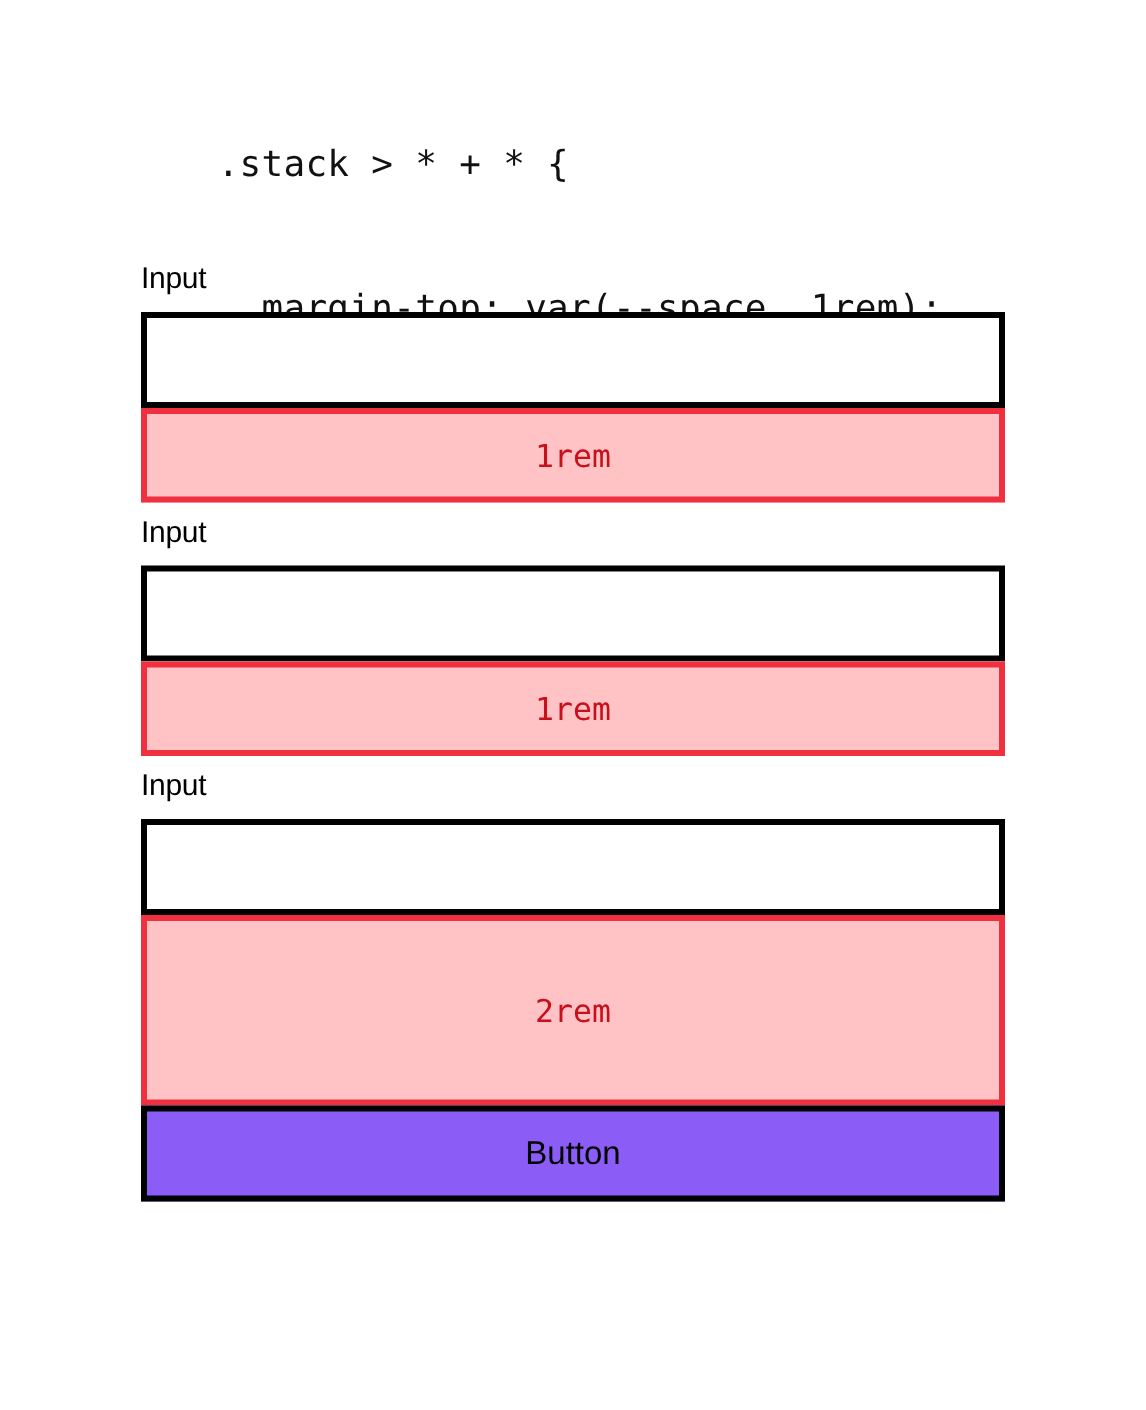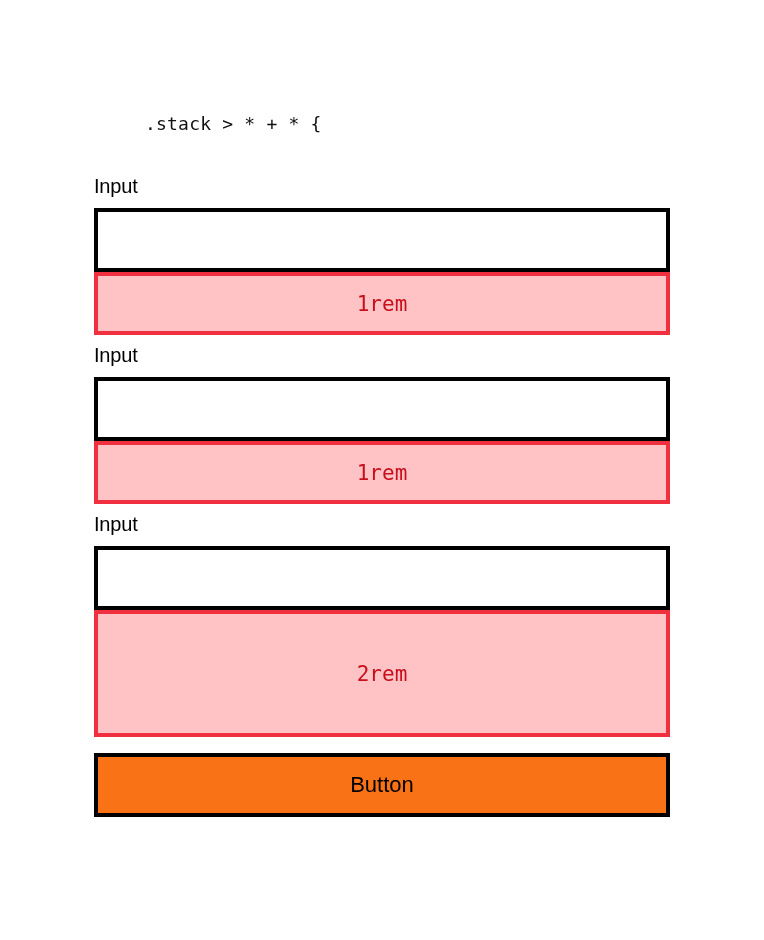--- a/index.html
+++ b/index.html
@@ -11,23 +11,23 @@
       width: 764px;
       height: 940px;
       position: relative;
       overflow: hidden;
       font-family: "Liberation Sans", sans-serif;
       color: #000;
     }
     .code {
       position: absolute;
       left: 145px;
-      top: 44px;
+      top: 29px;
       font-family: "DejaVu Sans Mono", monospace;
-      font-size: 18px;
+      font-size: 24px;
       line-height: 32px;
       color: #111;
       white-space: pre;
       letter-spacing: 0.2px;
     }
     .code .line { display: block; height: 32px; }
     .code .hl {
       position: relative;
       display: inline-block;
     }
@@ -72,28 +72,27 @@
       font-family: "DejaVu Sans Mono", monospace;
       font-size: 21px;
       color: #c8101c;
     }
     .space.s1 { height: 63px; }
     .space.s2 { height: 127px; text-align: center; }
     .button-box {
       box-sizing: border-box;
       height: 64px;
       border: 4px solid #000;
-      background: #f97316;
+      background: #8b5cf6;
       display: flex;
       align-items: center;
       justify-content: center;
       font-family: "Liberation Sans", sans-serif;
       font-size: 22px;
       color: #000;
-      margin-top: 16px;
     }
   </style>
 </head>
 <body>
 
 <div class="code">
   <span class="line">.stack &gt; * + * {</span>
   <span class="line"><span>  margin-top: var(--space, </span><span class="hl">1rem</span><span>);</span></span>
   <span class="line">}</span>
 </div>

